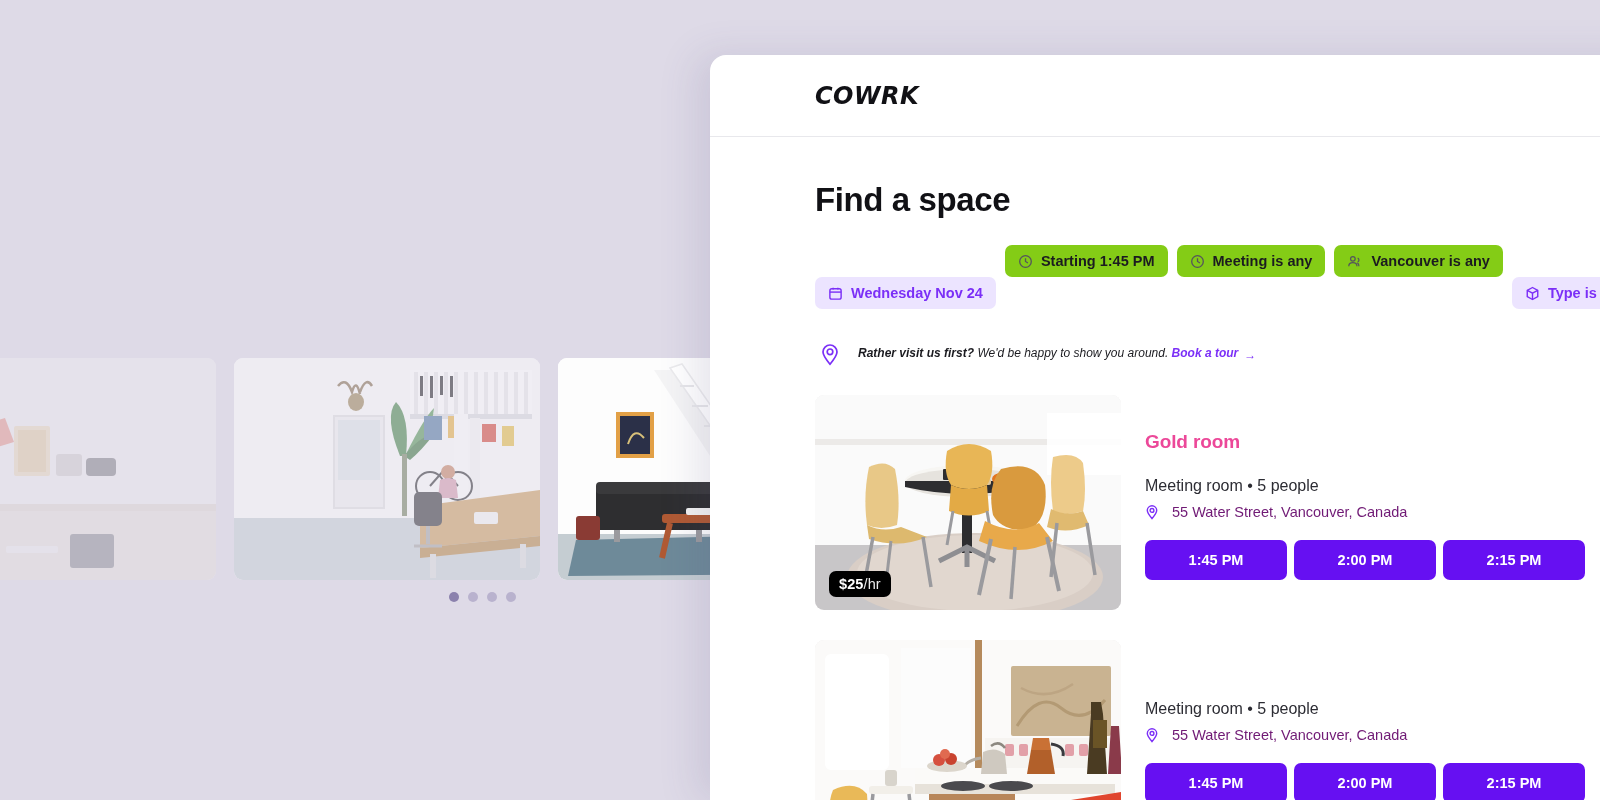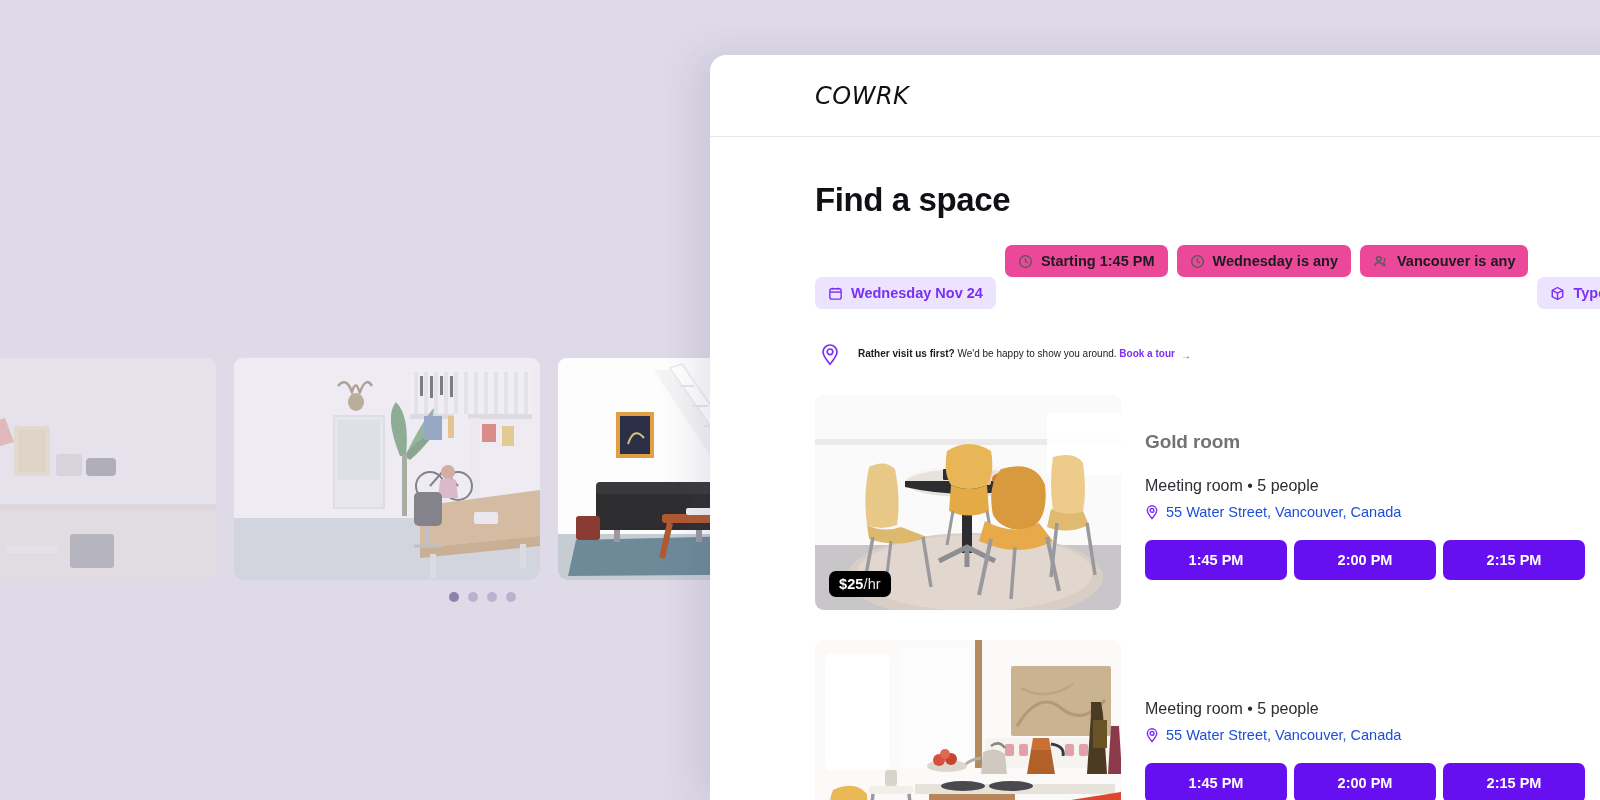--- a/index.html
+++ b/index.html
@@ -79,21 +79,21 @@
   #brand-bar {
     height: 82px;
     border-bottom: 1px solid #e8e8ec;
     display: flex;
     align-items: center;
     padding-left: 105px;
   }
   #brand-logo {
     font-family: "DejaVu Sans", sans-serif;
     font-size: 24px;
-    font-weight: 400;
+    font-weight: 700;
     font-style: italic;
     letter-spacing: .5px;
     color: #111115;
   }
 
   
   #panel-content {
     padding: 44px 0 0 105px;
   }
 
@@ -111,21 +111,21 @@
     margin-top: 26px;
     white-space: nowrap;
   }
   .chip {
     display: inline-flex;
     align-items: center;
     gap: 8px;
     height: 32px;
     padding: 0 13px;
     border-radius: 7px;
-    background: #ec4899;
+    background: #84cc16;
     font-size: 14.5px;
     font-weight: 600;
     color: #1b1b20;
     flex: 0 0 auto;
     cursor: pointer;
   }
   .chip.accent {
     background: #ece4ff;
     color: #7b2ff7;
     margin-top: 32px;
@@ -139,22 +139,23 @@
     align-items: center;
     gap: 13px;
     margin-top: 30px;
   }
   #tour-pin {
     width: 30px; height: 30px;
     display: flex; align-items: center; justify-content: center;
     flex: 0 0 auto;
   }
   #tour-text {
-    font-size: 10px;
+    font-size: 12px;
     color: #1b1b20;
+    font-style: italic;
   }
   #tour-text .strong { font-weight: 700; }
   #tour-link {
     color: #7b2ff7;
     font-weight: 700;
     text-decoration: none;
     cursor: pointer;
   }
   #tour-arrow {
     display: inline-block;
@@ -195,34 +196,34 @@
     font-weight: 700;
     letter-spacing: .1px;
   }
   .price-badge .unit { font-weight: 500; opacity: .92; }
 
   .listing-info { padding-top: 36px; }
 
   .listing-name {
     font-size: 19px;
     font-weight: 700;
-    color: #737373;
+    color: #ec4899;
     letter-spacing: -.1px;
   }
   .listing-meta {
     font-size: 16px;
     color: #2c2c33;
     margin-top: 24px;
   }
   .listing-address {
     display: flex;
     align-items: center;
-    gap: 7px;
+    gap: 13px;
     font-size: 14.5px;
-    color: #1d4ed8;
+    color: #701a75;
     margin-top: 9px;
   }
   .listing-address svg { display: block; flex: 0 0 auto; }
 
   .slot-row {
     display: flex;
     gap: 7px;
     margin-top: 20px;
   }
   .slot-btn {
@@ -430,21 +431,21 @@
         <span>Starting 1:45 PM</span>
       </div>
 
       <div class="chip">
         <span class="chip-icon">
           <svg width="15" height="15" viewBox="0 0 16 16" fill="none" stroke="#55555c" stroke-width="1.4">
             <circle cx="8" cy="8" r="6.2"></circle>
               <path d="M8 4.4V8l2.6 1.6"></path>
           </svg>
         </span>
-        <span>Wednesday is any</span>
+        <span>Meeting is any</span>
       </div>
 
       <div class="chip">
         <span class="chip-icon">
           <svg width="16" height="15" viewBox="0 0 18 16" fill="none" stroke="#55555c" stroke-width="1.4">
             <circle cx="6.6" cy="5" r="2.6"></circle>
             <path d="M2 13.4c0-2.5 2-4 4.6-4s4.6 1.5 4.6 4"></path>
             <path d="M12 4.2a2.4 2.4 0 0 1 0 4.4"></path>
             <path d="M13.4 13.4c0-2-0.7-3.2-1.8-3.9"></path>
           </svg>

